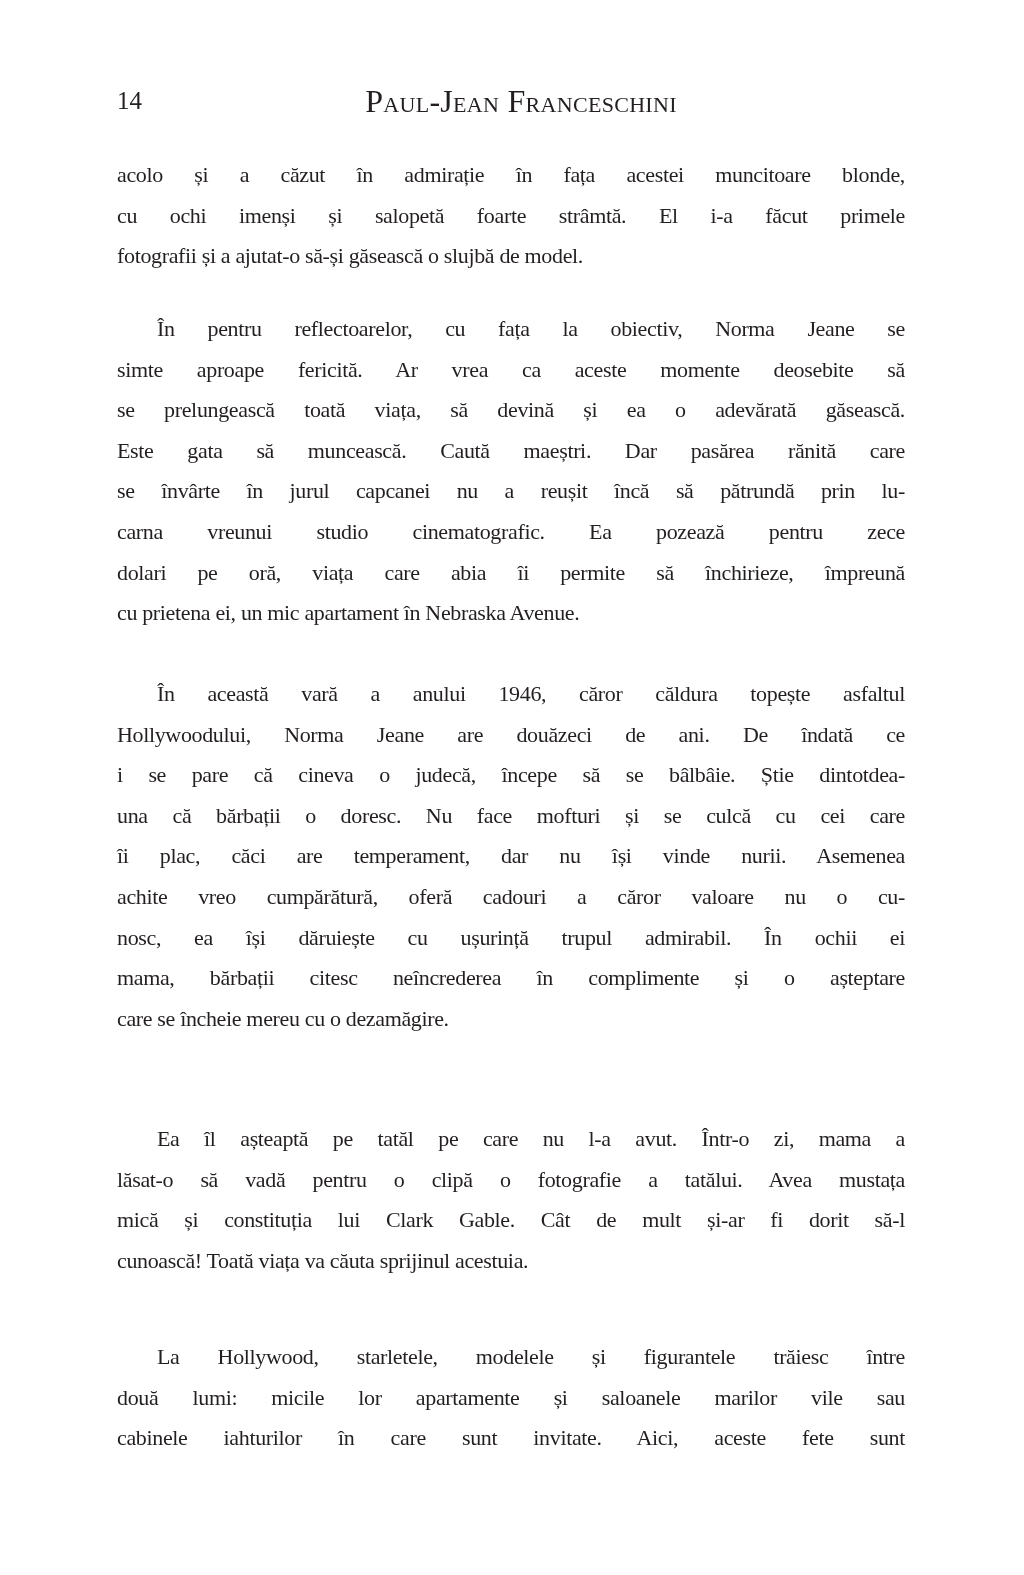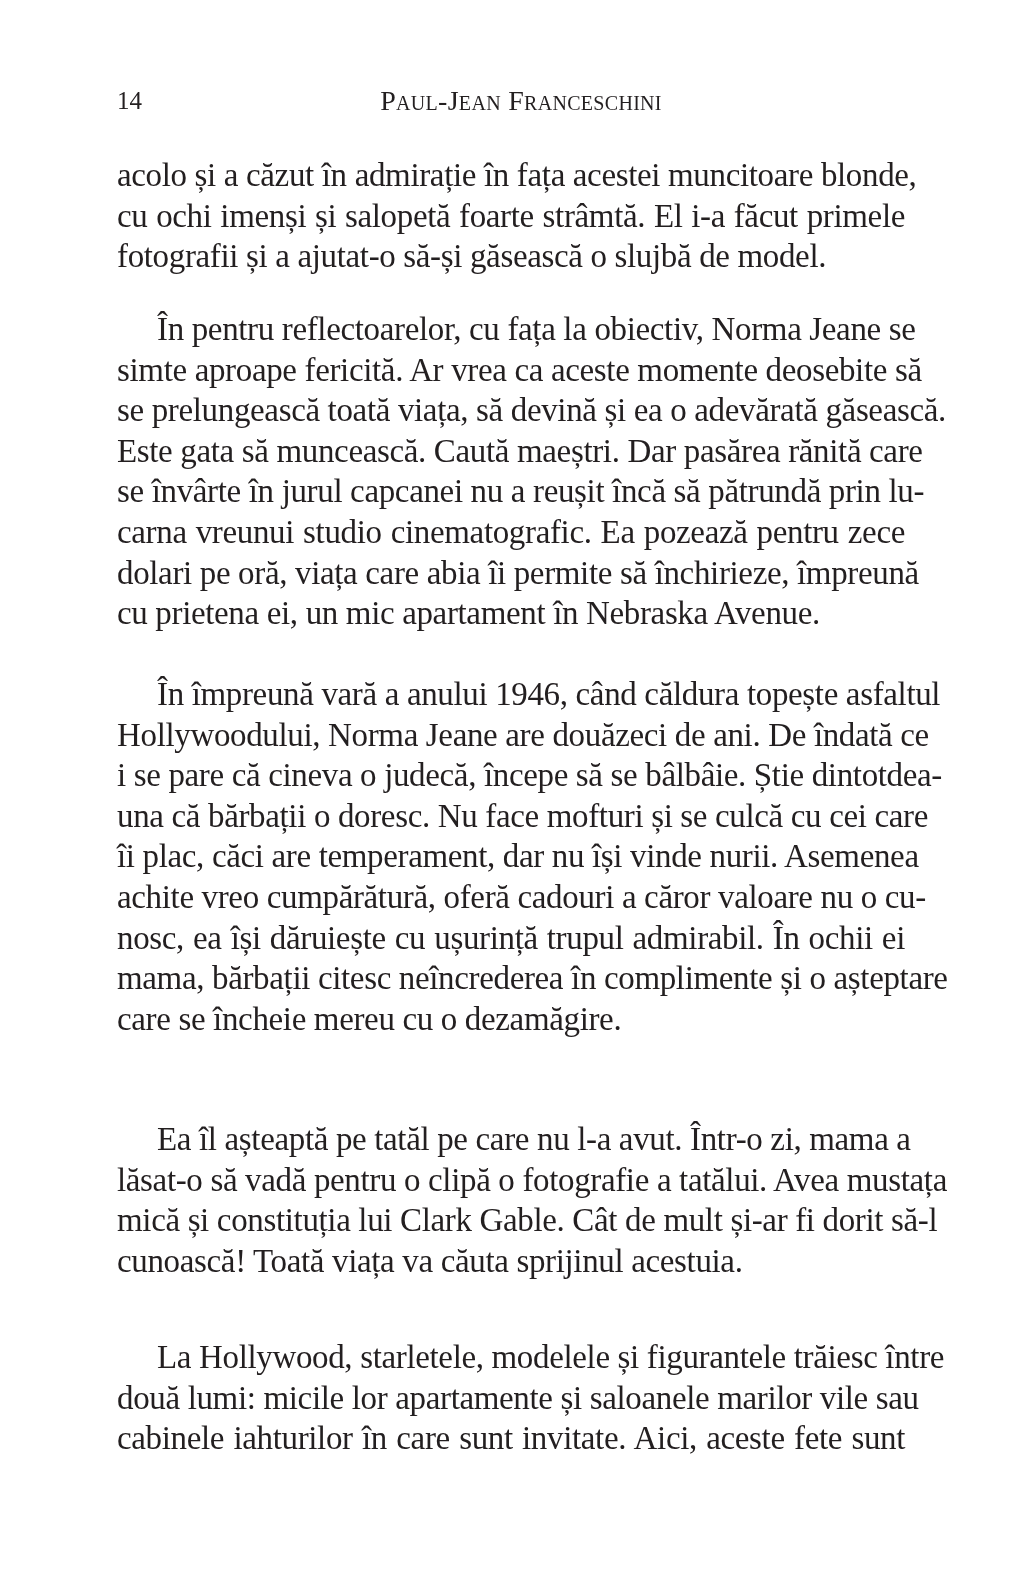--- a/index.html
+++ b/index.html
@@ -13,35 +13,35 @@
     }
     .header {
       position: absolute; left: 117px; top: 84px; width: 788px; height: 34px;
     }
     .page-number {
       position: absolute; left: 0; top: 0;
       font-size: 25px; line-height: 34px;
     }
     .running-head {
       position: absolute; left: 0; right: 0; top: 0; text-align: center;
-      font-size: 28px; line-height: 34px;
+      font-size: 32px; line-height: 34px;
       font-variant: small-caps; letter-spacing: 0.3px;
       padding-left: 20px;
     }
     .body-text {
       position: absolute; left: 117px; top: 0; width: 788px;
     }
     .para {
       position: absolute; left: 0; width: 788px;
     }
     .line {
       display: block;
       height: 40.6px;
       line-height: 40.6px;
-      font-size: 33px;
+      font-size: 22px;
       white-space: nowrap;
       text-align: justify;
       text-align-last: justify;
       letter-spacing: -0.35px;
     }
     .line.last { text-align-last: left; }
     .line.indent { padding-left: 40px; }
   </style>
 </head>
 <body>
@@ -63,21 +63,21 @@
     <span class="line">simte aproape fericită. Ar vrea ca aceste momente deosebite să</span>
     <span class="line">se prelungească toată viața, să devină și ea o adevărată găsească.</span>
     <span class="line">Este gata să muncească. Caută maeștri. Dar pasărea rănită care</span>
     <span class="line">se învârte în jurul capcanei nu a reușit încă să pătrundă prin lu-</span>
     <span class="line">carna vreunui studio cinematografic. Ea pozează pentru zece</span>
     <span class="line">dolari pe oră, viața care abia îi permite să închirieze, împreună</span>
     <span class="line last">cu prietena ei, un mic apartament în Nebraska Avenue.</span>
   </div>
 
   <div class="para" style="top:674px">
-    <span class="line indent">În împreună vară a anului 1946, când căldura topește asfaltul</span>
+    <span class="line indent">În această vară a anului 1946, căror căldura topește asfaltul</span>
     <span class="line">Hollywoodului, Norma Jeane are douăzeci de ani. De îndată ce</span>
     <span class="line">i se pare că cineva o judecă, începe să se bâlbâie. Știe dintotdea-</span>
     <span class="line">una că bărbații o doresc. Nu face mofturi și se culcă cu cei care</span>
     <span class="line">îi plac, căci are temperament, dar nu își vinde nurii. Asemenea</span>
     <span class="line">achite vreo cumpărătură, oferă cadouri a căror valoare nu o cu-</span>
     <span class="line">nosc, ea își dăruiește cu ușurință trupul admirabil. În ochii ei</span>
     <span class="line">mama, bărbații citesc neîncrederea în complimente și o așteptare</span>
     <span class="line last">care se încheie mereu cu o dezamăgire.</span>
   </div>
 

